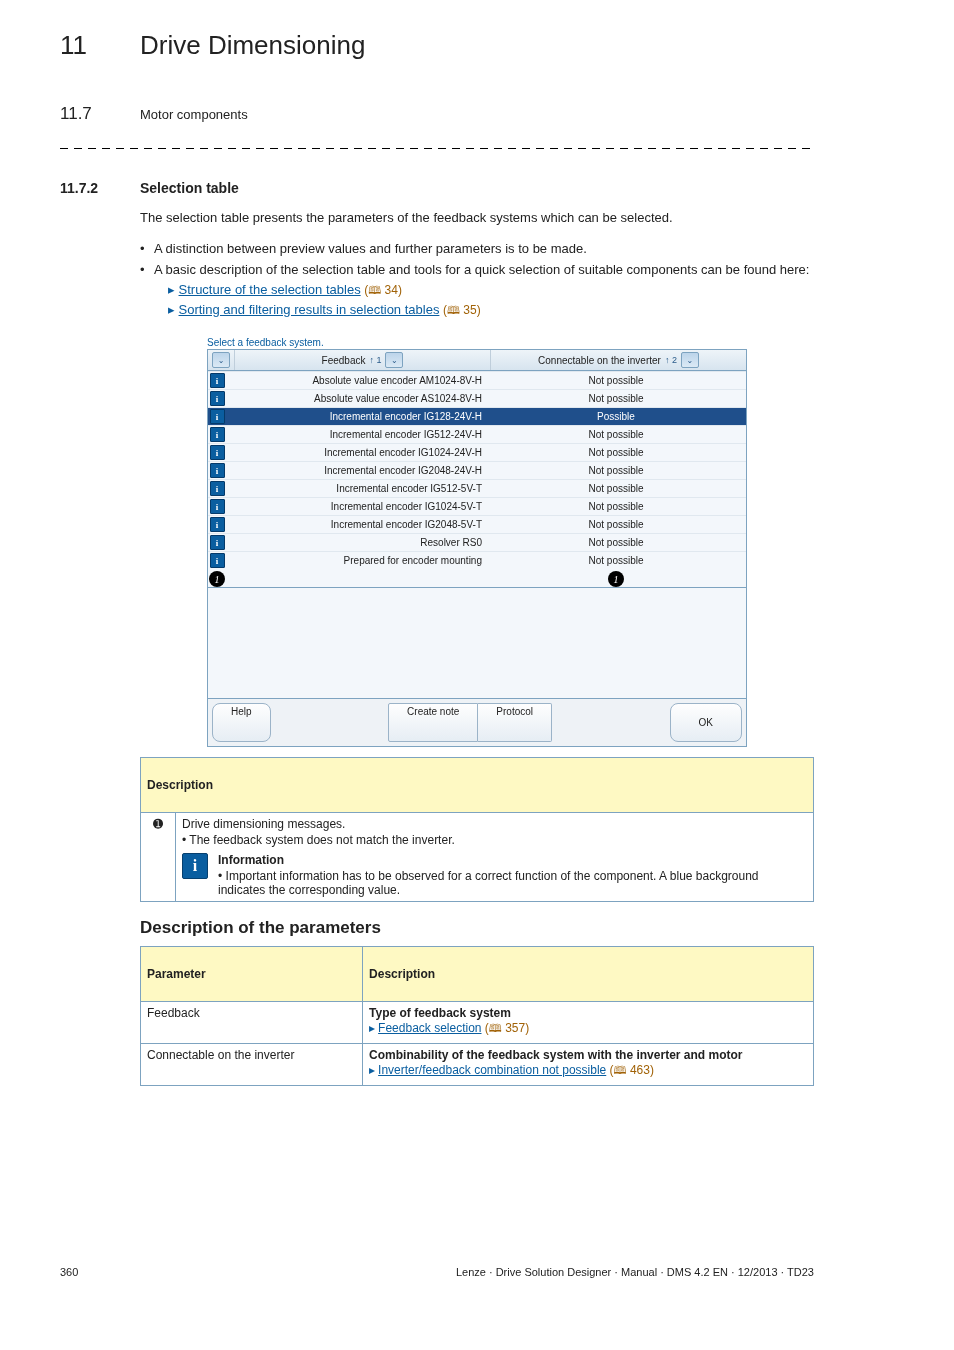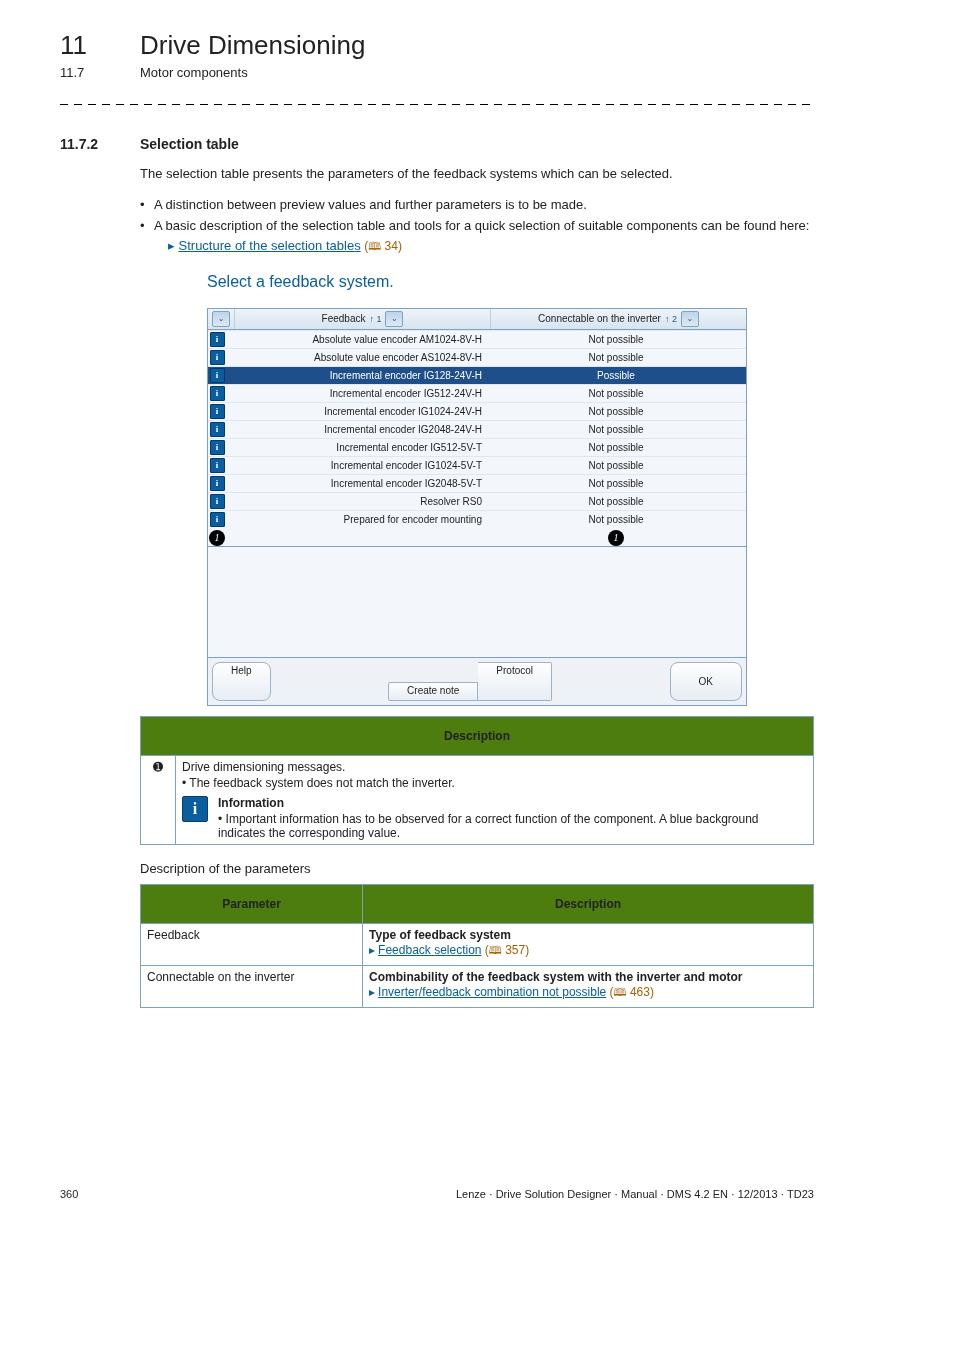--- a/index.html
+++ b/index.html
@@ -9,21 +9,21 @@
     margin: 0;
     padding: 30px 40px 30px 60px;
     width: 854px;
     box-sizing: border-box;
     background: #fff;
   }
   .heading-row { display: flex; align-items: baseline; margin-bottom: 0; }
   .chap-num { font-size: 26px; font-weight: 400; width: 80px; }
   .chap-title { font-size: 26px; font-weight: 400; }
   .sub-row { display: flex; align-items: baseline; margin-top: 4px; margin-bottom: 12px;}
-  .sub-num { font-size: 13px; width: 80px; }
+  .sub-num { font-size: 17px; width: 80px; margin-top: 39px; }
   .sub-title { font-size: 13px; }
   .dashed-sep {
     height: 14px;
     background-image: repeating-linear-gradient(to right, #000 0 8px, transparent 8px 14px);
     background-size: 14px 1.2px;
     background-repeat: repeat-x;
     background-position: left center;
     margin: 18px 0 24px 0;
   }
   .sec-row { display: flex; align-items: baseline; margin-bottom: 10px; }
@@ -36,21 +36,21 @@
   ul.bullets > li::before { content: "•"; position: absolute; left: 0; top: 0; }
   .arrow-list { list-style: none; padding-left: 14px; margin: 0;}
   .arrow-list li { margin: 2px 0; line-height: 1.4;}
   .arrow-list li .arrow { color: #0a5ea0; margin-right: 4px;}
   .link { color: #0a5ea0; text-decoration: underline; }
   .pageref { color: #a16207; font-size: 12px; }
   .icon-book { font-size: 11px; }
 
   
   .scr-wrap { margin: 18px auto 10px auto; width: 540px; font-size: 10px; }
-  .scr-title { color: #0a5ea0; font-size: 16px; margin-bottom: 17px; }
+  .scr-title { color: #0a5ea0; font-size: 10px; margin-bottom: 1px; }
   .scr-table { border: 1px solid #7da3c0; background: #f3f7fb; }
   .scr-head { display: flex; background: linear-gradient(#eef4f9,#d7e4ef); border-bottom: 1px solid #7da3c0; }
   .scr-head .cell { padding: 2px 4px; border-right: 1px solid #bfcedb; display:flex; align-items:center; justify-content:center;}
   .scr-head .cell:last-child { border-right: none; }
   .scr-head .dd { width: 16px; height: 14px; background: linear-gradient(#bcd4ea,#dbe9f5); border:1px solid #7da3c0; border-radius:2px; display:flex;align-items:center;justify-content:center; font-size:8px; color:#2a5b8a;}
   .scr-body .row { display: flex; border-top: 1px solid #e0e8ef; align-items:center;}
   .scr-body .row .info { width: 18px; display:flex; justify-content:center; padding:1px 0;}
   .scr-body .row .c1 { flex: 1; text-align:right; padding: 1px 4px; }
   .scr-body .row .c2 { flex: 1; text-align:center; padding: 1px 4px; }
   .scr-body .row.hl { background: #1f4f8b; color: #fff;}
@@ -73,38 +73,38 @@
   .scr-btns .l { display:flex; gap:0;}
   .scr-btn {
     font-size:10px; padding:2px 18px; border:1px solid #9bb3c8;
     background:linear-gradient(#fefefe,#e6edf4); border-radius:8px;
   }
   .sort-tag { font-size:9px; color:#2a5b8a; margin-left:4px; white-space:nowrap;}
 
   
   .desc-table, .param-table { width: 100%; border-collapse: collapse; margin-top: 8px; font-size: 12px;}
   .desc-table th, .param-table th {
-    background: #4d7c0f; text-align:center; padding:12px 6px; border:1px solid #7da3c0; font-weight:bold;
+    background: #fef9c3; text-align:left; padding:20px 6px; border:1px solid #7da3c0; font-weight:bold;
   }
   .desc-table td, .param-table td { border:1px solid #7da3c0; padding:4px 6px; vertical-align: top; }
   .desc-num-cell { width:22px; text-align:center; font-weight: normal;}
   .desc-table .inner-bullets { list-style:none; padding-left:0; margin:2px 0 0 0;}
   .desc-table .inner-bullets li::before { content:"• "; }
   .info-block { display:flex; align-items:flex-start; gap:10px; margin-top:6px;}
   .info-icon-big {
     width:24px; height:24px; min-width:24px; background:#0a5ea0; border:1px solid #07406f;
     display:flex; align-items:center; justify-content:center; color:#fff; font-family: Georgia, serif;
     font-weight:bold; font-size:16px; border-radius:2px;
   }
   .info-text { font-size:12px; }
   .info-text .t { font-weight:bold; display:block;}
   .info-text ul { list-style:none; padding-left:0; margin:2px 0 0 0;}
   .info-text ul li::before { content:"• ";}
 
-  .section-subhead { font-weight:normal; margin: 16px 0 4px 0; font-size: 13px;}
+  .section-subhead { font-weight:bold; margin: 16px 0 4px 0; font-size: 17px;}
   .param-table td.col1 { width: 33%; }
   .param-table td .ptitle { font-weight:bold; display:block;}
   .param-table td .plink-row .arrow { color:#0a5ea0; margin-right:3px;}
 
   .footer { position: relative; margin-top: 180px; font-size: 11px; display:flex; justify-content:space-between;}
 </style>
 </head>
 <body>
 
 <div class="heading-row">
@@ -127,20 +127,24 @@
   <p class="body-text">The selection table presents the parameters of the feedback systems which can be selected.</p>
   <ul class="bullets">
     <li>A distinction between preview values and further parameters is to be made.</li>
     <li>
       <span>A basic description of the selection table and tools for a quick selection of suitable components can be found here:</span>
       <ul class="arrow-list">
         <li>
           <span class="arrow">▸</span><a href="#" class="link">Structure of the selection tables</a>
           <span class="pageref">(<span class="icon-book">🕮</span> <span>34</span>)</span>
         </li>
+        <li>
+          <span class="arrow">▸</span><a href="#" class="link">Sorting and filtering results in selection tables</a>
+          <span class="pageref">(<span class="icon-book">🕮</span> <span>35</span>)</span>
+        </li>
       </ul>
     </li>
   </ul>
 
   <div class="scr-wrap">
     <div class="scr-title">Select a feedback system.</div>
     <div class="scr-table">
       <div class="scr-head">
         <div class="cell" style="width:18px;">
             <span class="dd">⌄</span>
@@ -242,21 +246,21 @@
         <div class="spacer"></div>
         <div class="spacer"><span class="circ-badge">1</span></div>
       </div>
     </div>
     <div class="scr-lower"></div>
     <div class="scr-btns">
       <div class="l">
         <span class="scr-btn">Help</span>
       </div>
       <div class="l" style="gap:0;">
-        <span class="scr-btn" style="border-radius:2px 0 0 2px;margin-top:20px;">Create note</span>
+        <span class="scr-btn" style="border-radius:2px 0 0 2px;">Create note</span>
         <span class="scr-btn" style="border-radius:0 2px 2px 0; border-left:none;">Protocol</span>
       </div>
       <div class="l">
         <span class="scr-btn" style="padding:13px 28px;">OK</span>
       </div>
     </div>
   </div>
 
   <table class="desc-table">
     <tbody>

